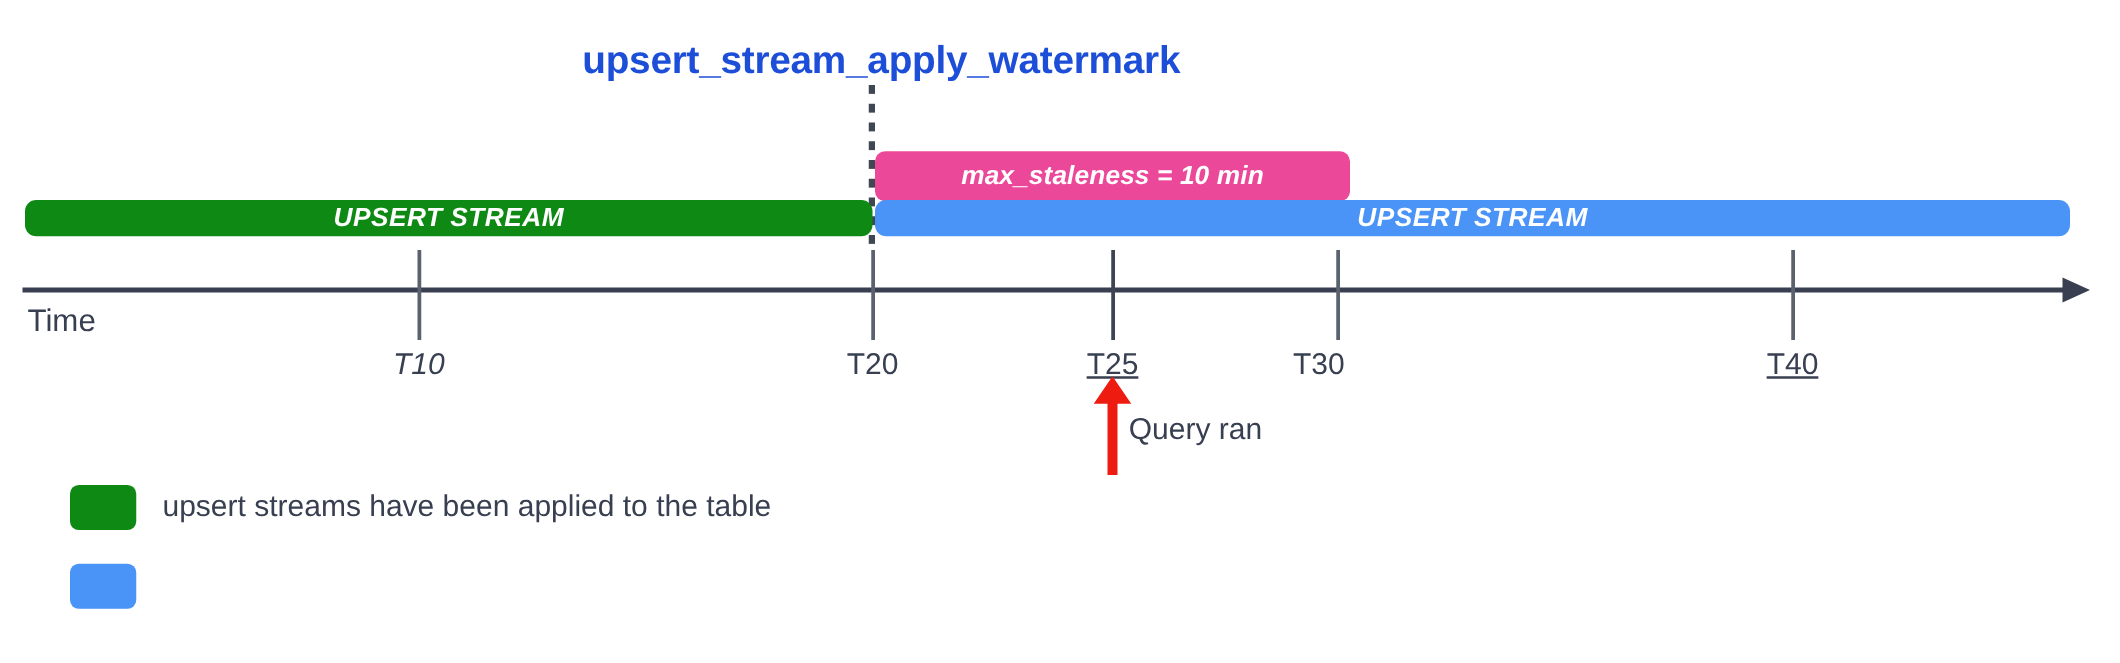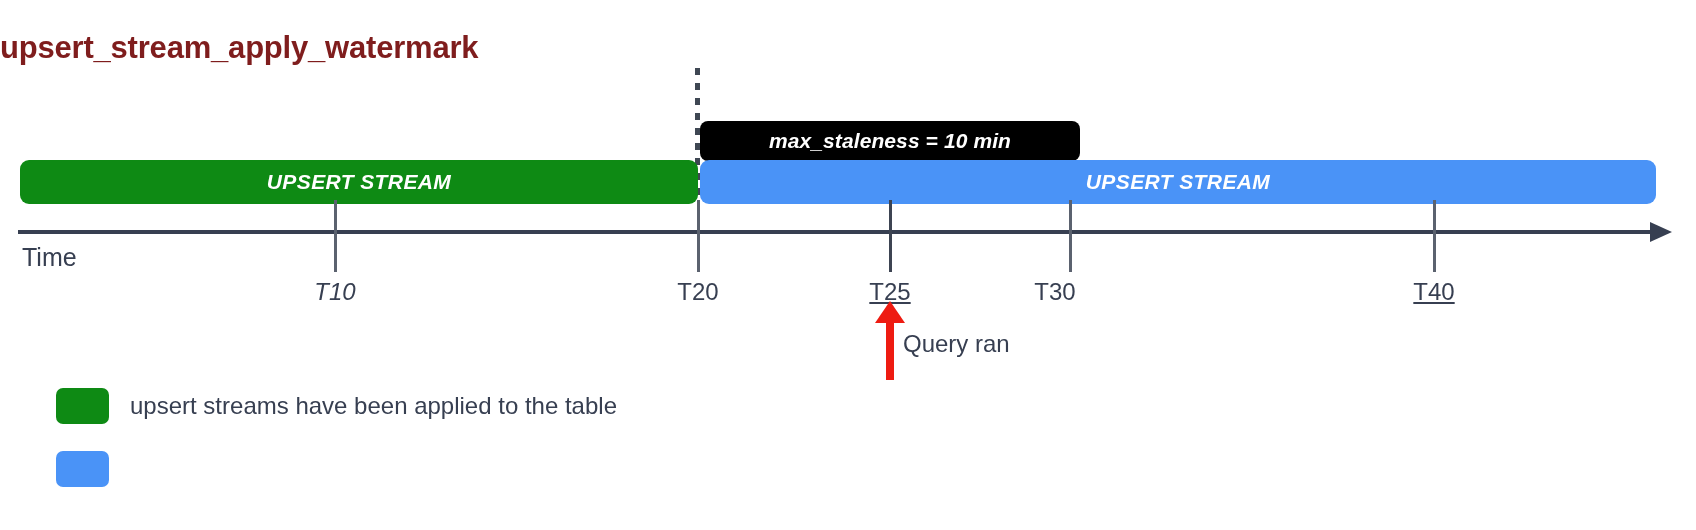--- a/index.html
+++ b/index.html
@@ -18,24 +18,24 @@
     background: #ffffff;
     overflow: hidden;
   }
 
   
   .diagram-title {
     position: absolute;
     left: 0;
     top: 30px;
     width: 1410px;
-    text-align: left;
+    text-align: center;
     font-size: 31px;
     font-weight: bold;
-    color: #7f1d1d;
+    color: #1d4ed8;
     letter-spacing: -0.2px;
     white-space: nowrap;
   }
 
   
   .watermark-line {
     position: absolute;
     left: 695px;
     top: 68px;
     width: 5px;
@@ -66,21 +66,21 @@
     font-style: italic;
     color: #ffffff;
     white-space: nowrap;
     letter-spacing: 0.1px;
   }
 
   
   .stream-bar {
     position: absolute;
     top: 160px;
-    height: 44px;
+    height: 29px;
     border-radius: 9px;
     display: flex;
     align-items: center;
     justify-content: center;
   }
   .stream-bar .bar-label {
     font-size: 21px;
     font-weight: bold;
     font-style: italic;
     color: #ffffff;
@@ -198,21 +198,21 @@
 </style>
 </head>
 <body>
 
 <div id="canvas">
 
   <div class="diagram-title">upsert_stream_apply_watermark</div>
 
   <div class="watermark-line"></div>
 
-  <div class="staleness-badge" style="background: #000000;">
+  <div class="staleness-badge" style="background: #ec4899;">
     <span class="label">max_staleness = 10 min</span>
   </div>
 
   <div class="stream-bar bar-applied" style="background: rgb(14, 138, 20);">
     <span class="bar-label">UPSERT STREAM</span>
   </div>
 
   <div class="stream-bar bar-not-applied" style="background: rgb(74, 147, 247);">
     <span class="bar-label">UPSERT STREAM</span>
   </div>

